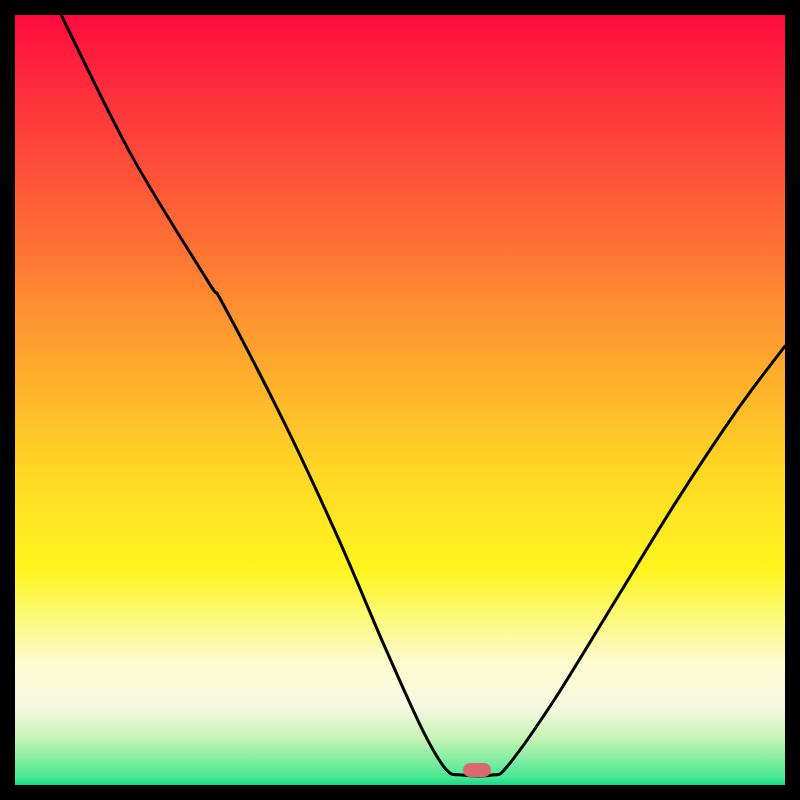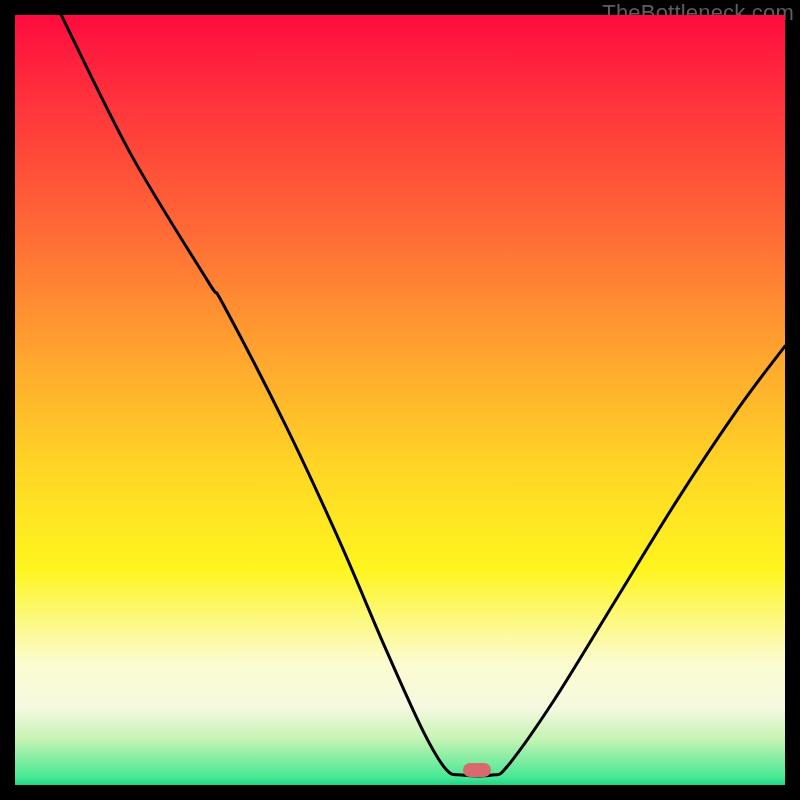--- a/index.html
+++ b/index.html
@@ -61,21 +61,20 @@
     height: 14px;
     background: #d86a6f;
     border-radius: 7px;
   }
 </style>
 </head>
 <body>
 
 <div class="frame">
 
-  <div class="watermark">TheBottleneck.com</div>
 
   <div class="plot-area">
 
     <svg class="curve" viewBox="0 0 770 770" preserveAspectRatio="none">
       <path id="curve-path" fill="none" stroke="#000" stroke-width="3" stroke-linecap="round" stroke-linejoin="round" d="M 46.2 0.0 C 57.8 23.1, 91.1 94.3, 115.5 138.6 C 139.9 182.9, 177.1 240.6, 192.5 265.6 C 207.9 290.7, 195.1 265.0, 207.9 288.8 C 220.7 312.5, 250.3 369.0, 269.5 408.1 C 288.8 447.2, 306.7 486.4, 323.4 523.6 C 340.1 560.8, 355.5 599.3, 369.6 631.4 C 383.7 663.5, 397.8 695.6, 408.1 716.1 C 418.4 736.6, 424.8 747.3, 431.2 754.6 C 437.6 761.9, 438.9 759.1, 446.6 760.0 C 454.3 760.9, 469.7 761.5, 477.4 760.0 C 485.1 758.5, 482.5 763.2, 492.8 750.8 C 503.1 738.3, 521.0 712.9, 539.0 685.3 C 557.0 657.7, 580.1 618.6, 600.6 585.2 C 621.1 551.8, 641.7 517.2, 662.2 485.1 C 682.7 453.0, 705.8 418.4, 723.8 392.7 C 741.8 367.0, 762.3 341.4, 770.0 331.1"></path>
     </svg>
 
     <div class="marker" id="marker" style="left: 448px; top: 747.6px; background: rgb(216, 106, 111);"></div>
 
   </div>

